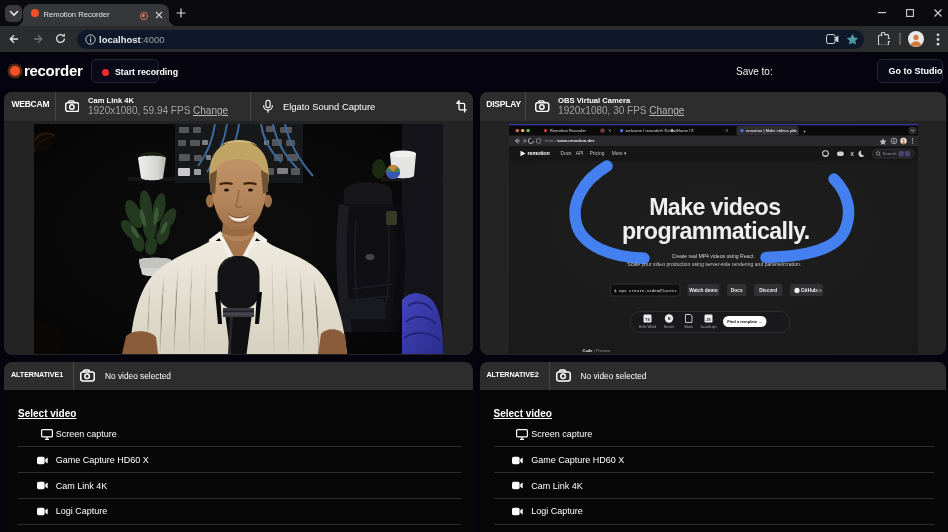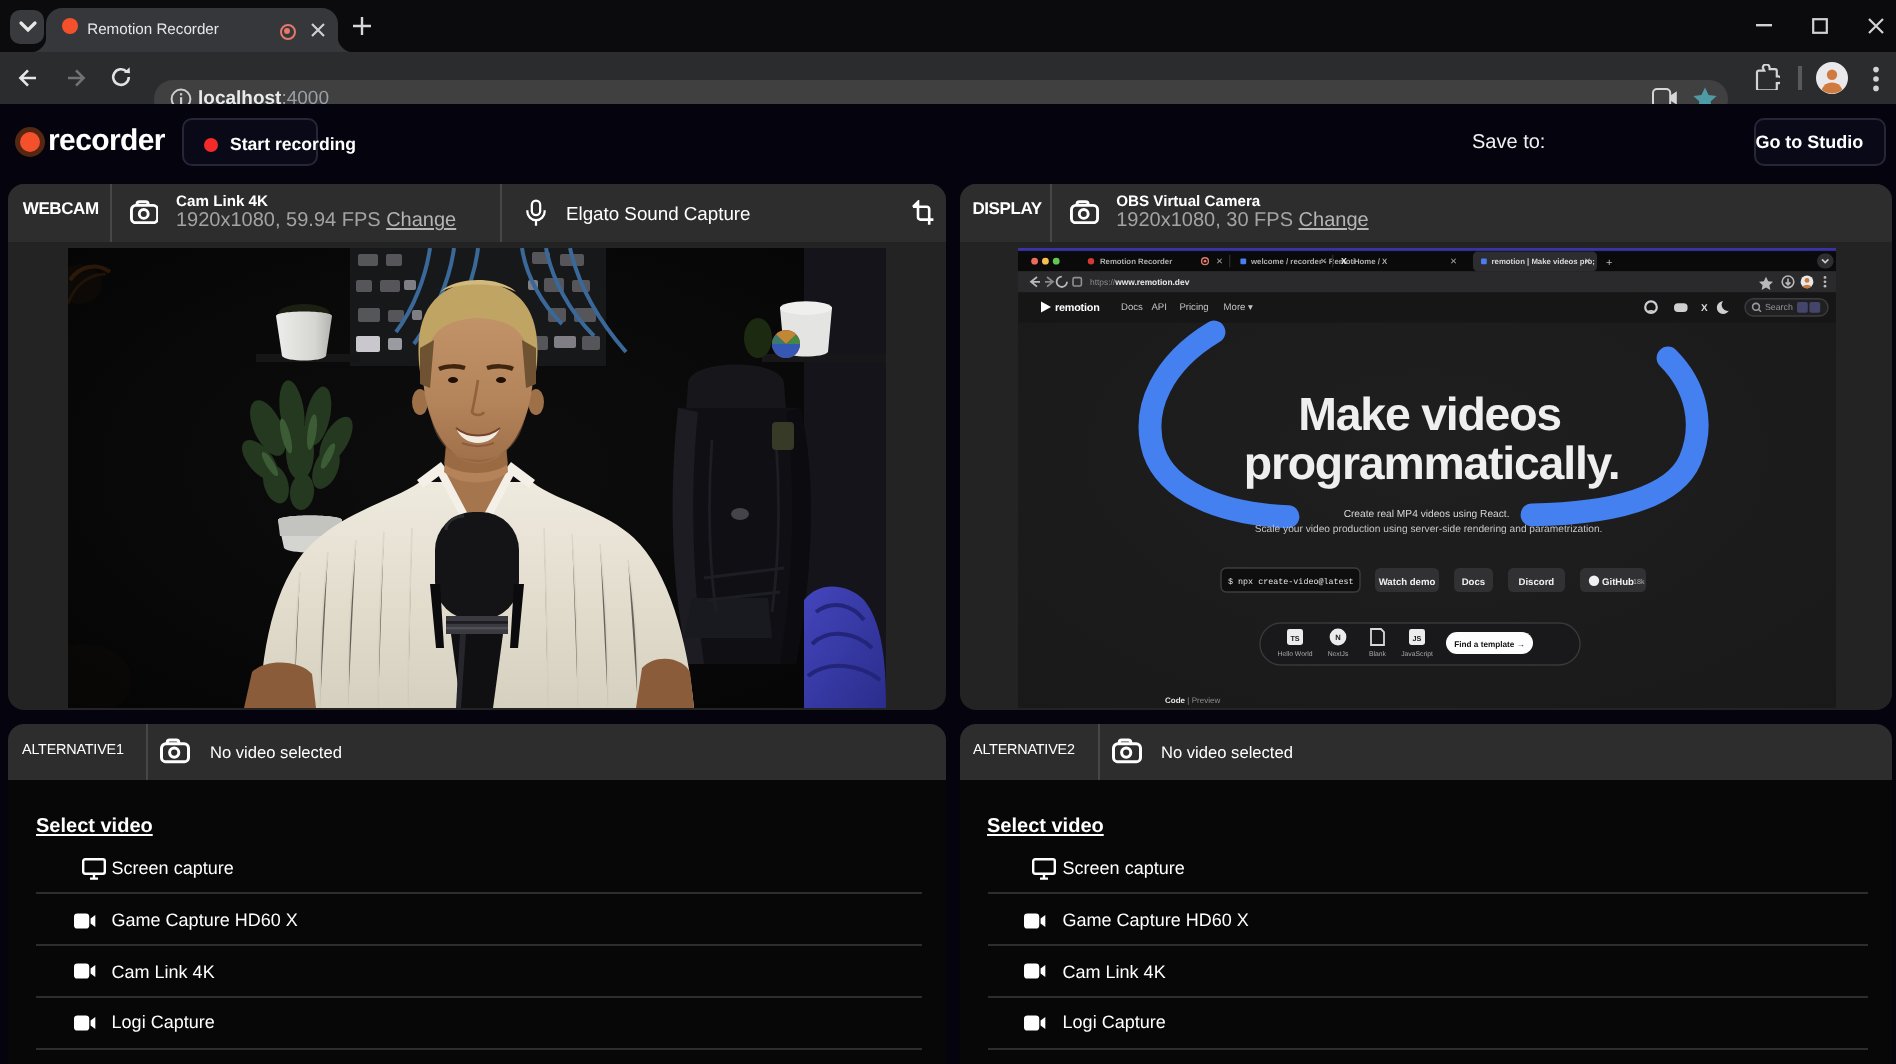--- a/index.html
+++ b/index.html
@@ -16,57 +16,57 @@
   #tab:before, #tab:after { content:""; position:absolute; bottom:0; width:8px; height:8px; }
   #tab:before { left:-8px; background:radial-gradient(circle at 0 0, transparent 8px, #36373a 8.5px); }
   #tab:after { right:-8px; background:radial-gradient(circle at 8px 0, transparent 8px, #36373a 8.5px); }
   #tab .fav { position:absolute; left:8px; top:5px; width:8px; height:8px; border-radius:50%; background:#f4502b; }
   #tab .title { position:absolute; left:21px; top:6px; font-size:7.6px; color:#e6e6e8; white-space:nowrap; }
   #tab .rec { position:absolute; left:117px; top:7.5px; width:8px; height:8px; border-radius:50%; border:1.3px solid #e3796b; }
   #tab .rec i { position:absolute; left:1.1px; top:1.1px; width:3.2px; height:3.2px; border-radius:50%; background:#e3796b; display:block;}
   .winbtn { position:absolute; top:0; color:#d2d2d4; }
 
   #navbar { position:absolute; top:26px; left:0; width:948px; height:26px; background:#2b2c2e; }
-  #omnibox { position:absolute; left:77px; top:14px; width:787px; height:18.5px; border-radius:9.5px; background:#404040; }
+  #omnibox { position:absolute; left:77px; top:4px; width:787px; height:18.5px; border-radius:9.5px; background:#0f172a; }
   #omnibox .url { position:absolute; left:22px; top:4px; font-size:9.5px; color:#e8eaec; font-weight:bold; white-space:nowrap;}
   #omnibox .url span { color:#9aa0a5; font-weight:normal; }
 
   
   #app { position:absolute; top:52px; left:0; width:948px; height:480px; background:#04030e; }
   #logo-dot { position:absolute; left:10px; top:14px; width:10px; height:10px; border-radius:50%;
      background:#f4502b; box-shadow:0 0 0 2.5px rgba(150,70,20,0.55); }
   #logo-text { position:absolute; left:24px; top:10px; font-size:15px; font-weight:bold; color:#fff; letter-spacing:-0.3px; }
   .hbtn { position:absolute; top:7.4px; height:23.5px; border:1px solid #272636; border-radius:5px; background:#0a0918; color:#fff; }
   #startbtn { left:91.4px; width:68px; }
   #startbtn .dot { position:absolute; left:9.8px; top:8.8px; width:7px; height:7px; border-radius:50%; background:#f32a2a; }
   #startbtn .lbl { position:absolute; left:22.6px; top:6.2px; font-size:8.8px; font-weight:bold; white-space:nowrap;}
   #saveto { position:absolute; left:736px; top:14px; font-size:10px; color:#f2f2f2; }
   #seldir { left:777px; width:92px; }
   #seldir .lbl { position:absolute; left:9px; top:6px; font-size:9px; white-space:nowrap;}
   #seldir svg { position:absolute; right:7px; top:8px; }
   #studiobtn { left:876.7px; width:66.8px; }
-  #studiobtn .lbl { position:absolute; left:0; top:5.8px; width:100%; text-align:left; font-size:9px; font-weight:bold; white-space:nowrap;}
+  #studiobtn .lbl { position:absolute; left:0; top:5.8px; width:100%; text-align:right; font-size:9px; font-weight:bold; white-space:nowrap;}
 
   .panel { position:absolute; top:40px; height:262.5px; border-radius:8px; background:#232323; overflow:hidden; }
   #panel1 { left:4px; width:469px; }
   #panel2 { left:479.5px; width:466px; }
   .phead { position:absolute; top:0; left:0; width:100%; height:29px; background:#2d2d2d; }
   .plabel { position:absolute; font-size:8.5px; font-weight:bold; color:#fff; top:7.3px; letter-spacing:-0.2px;}
   .vsep { position:absolute; top:0; width:1px; height:29px; background:#474747; }
   .ptitle { position:absolute; top:3.8px; font-size:7.6px; font-weight:bold; color:#fff; white-space:nowrap;}
   .psub { position:absolute; top:13.2px; font-size:10px; color:#a3a3a3; white-space:nowrap;}
   .psub u { color:#b5b5b5; }
   .pname { position:absolute; top:9px; font-size:9.4px; color:#fff; white-space:nowrap;}
   .vid { position:absolute; top:31.5px; width:409px; height:230px; background:#000; }
 
   .altpanel { position:absolute; top:309.5px; height:223px; border-radius:8px 8px 0 0; background:#070707; overflow:hidden; }
   #alt1 { left:4px; width:469px; }
   #alt2 { left:479.5px; width:466px; }
   .ahead { position:absolute; top:0; left:0; width:100%; height:28.5px; background:#2d2d2d; }
-  .alabel { position:absolute; left:7px; top:8.8px; font-size:7.2px; font-weight:normal; color:#fff; letter-spacing:-0.1px;}
+  .alabel { position:absolute; left:7px; top:8.8px; font-size:7.2px; font-weight:bold; color:#fff; letter-spacing:-0.1px;}
   .asep { position:absolute; left:69px; top:0; width:1px; height:28.5px; background:#474747; }
   .aname { position:absolute; left:101px; top:9.6px; font-size:8.3px; color:#fff; }
   .selhead { position:absolute; left:14px; top:46px; font-size:10px; font-weight:bold; color:#fff;text-decoration:underline; }
   .vlist { position:absolute; left:0; top:60px; width:100%; }
   .vrow { position:relative; height:25.8px; }
   .vrow .bline { position:absolute; left:14px; right:12px; bottom:0; height:1px; background:#2d2d2d; }
   .vrow .txt { position:absolute; left:51.8px; top:7.5px; font-size:9px; color:#fff; }
   .vrow svg.mon { position:absolute; left:36.5px; top:7.5px; }
   .vrow svg.cam { position:absolute; left:32.5px; top:8.3px; }
 

